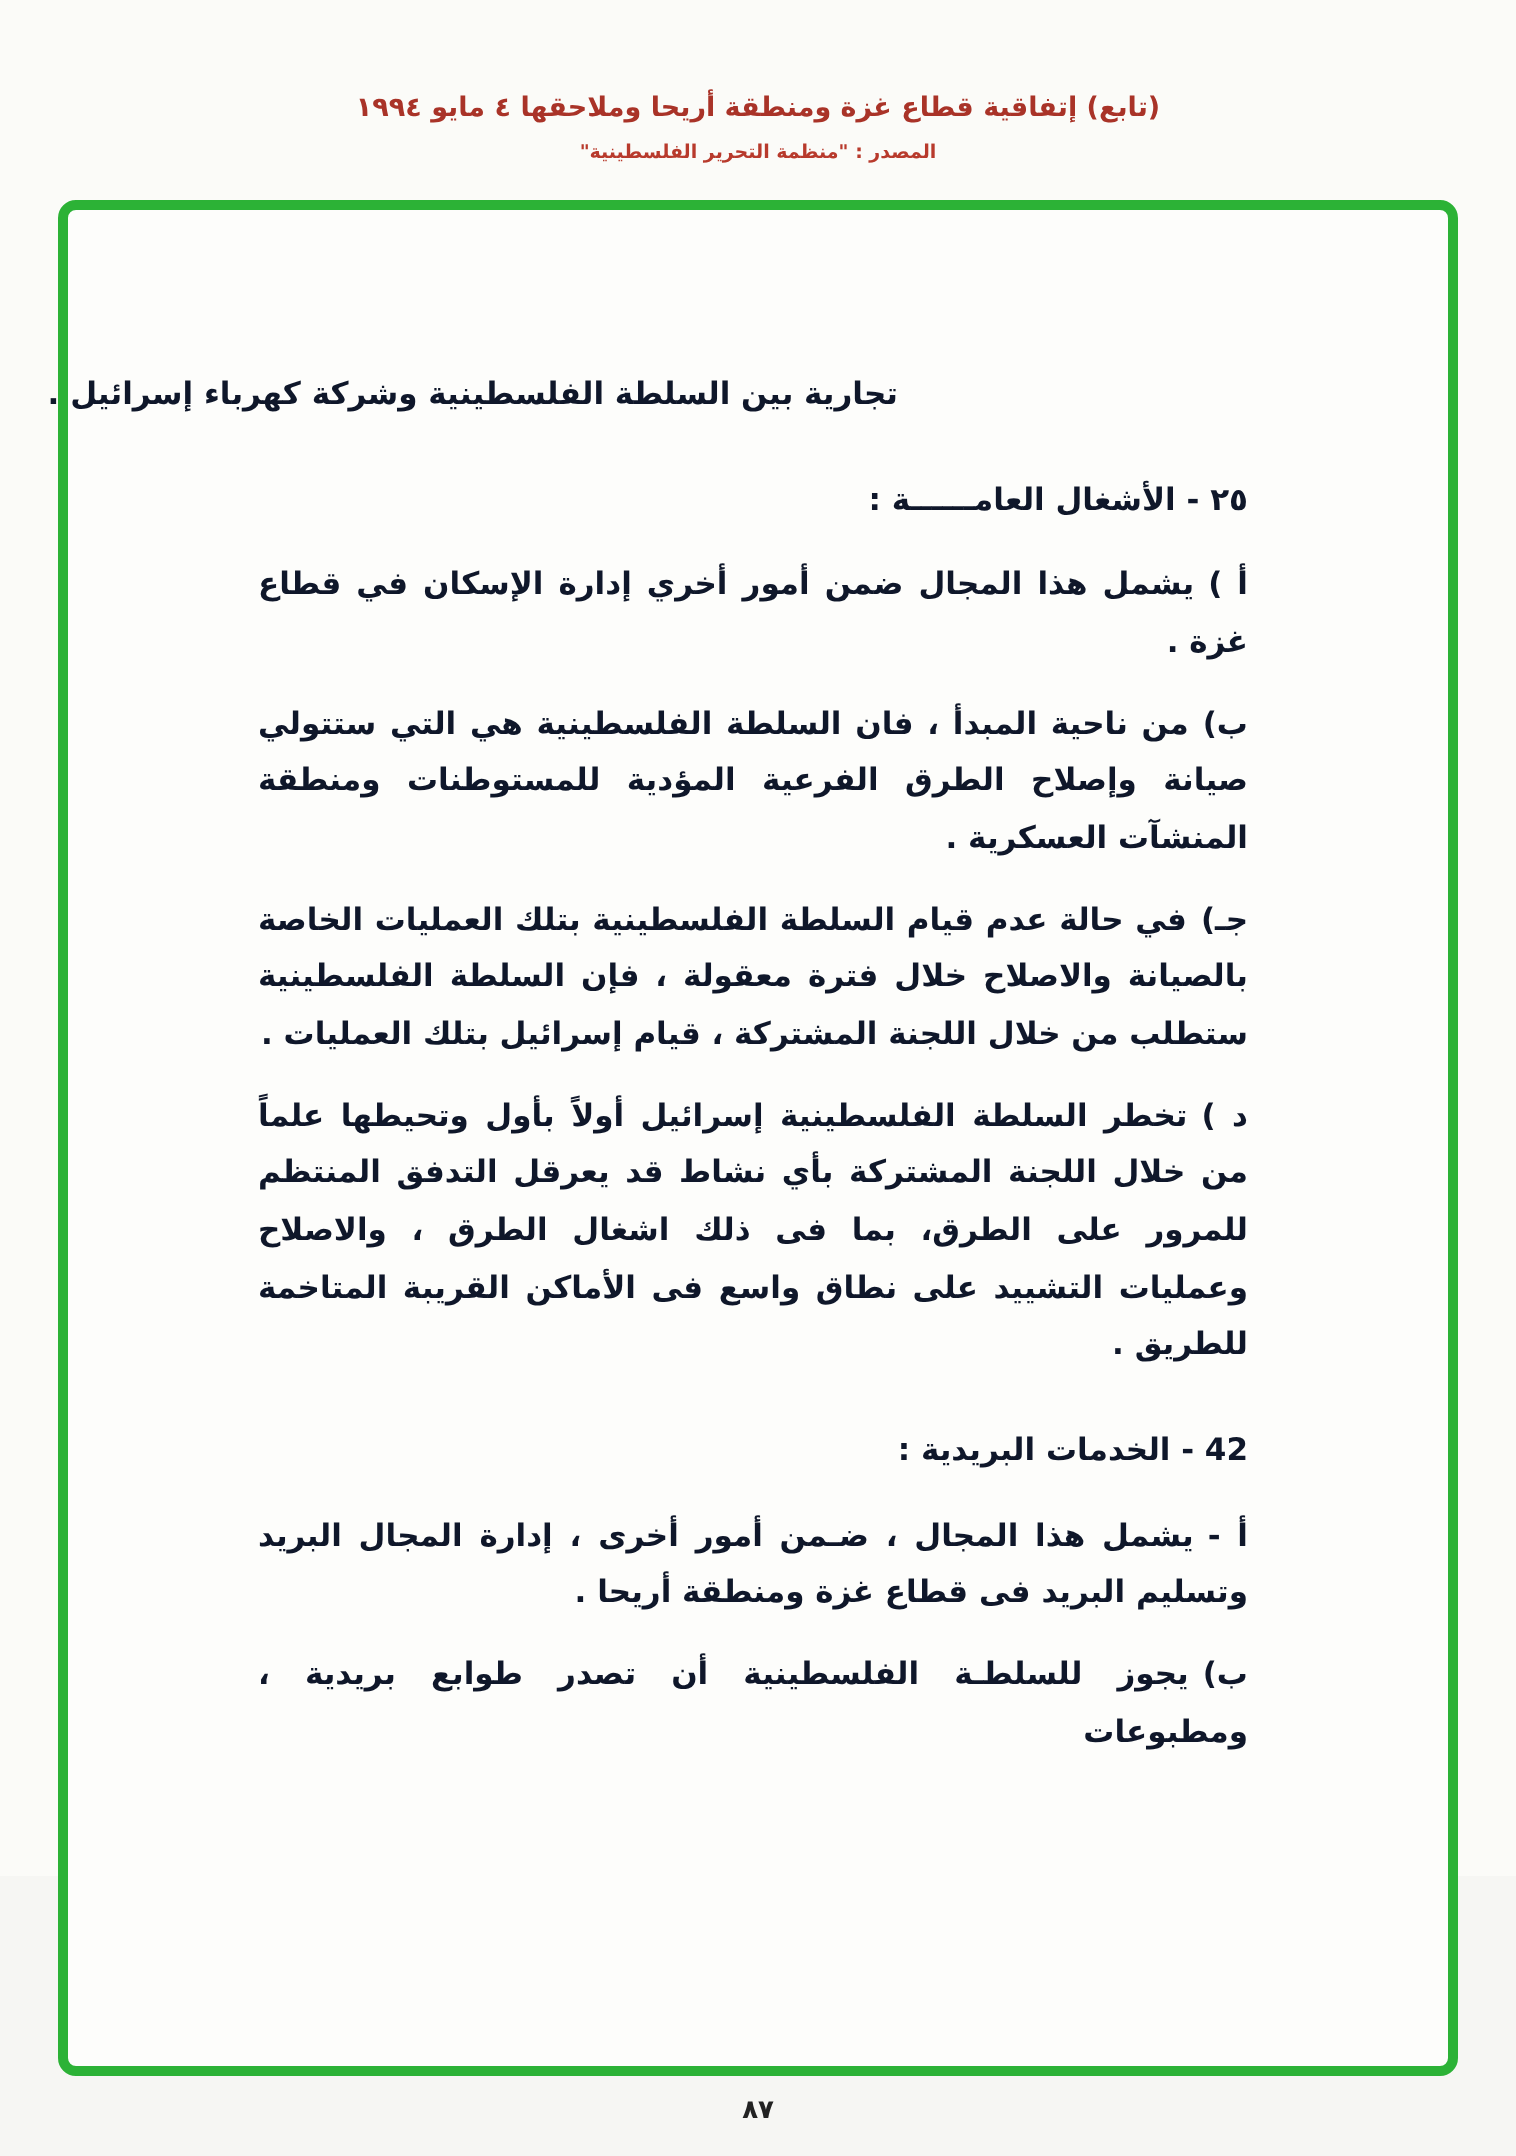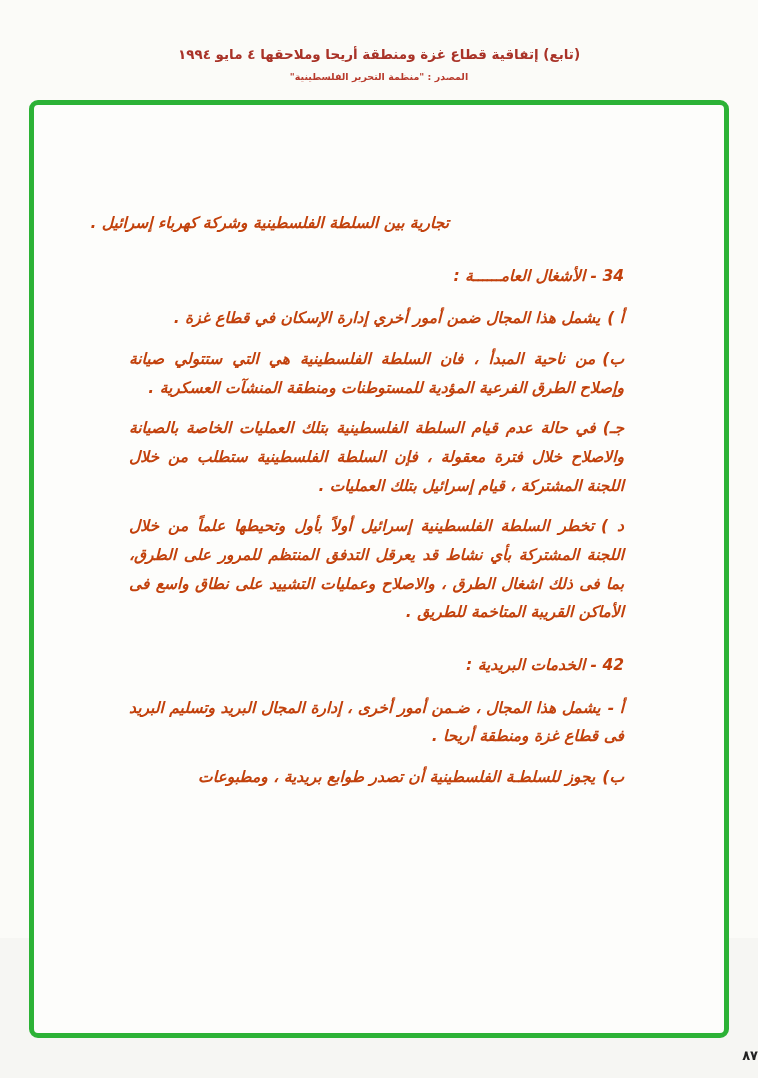--- a/index.html
+++ b/index.html
@@ -42,27 +42,26 @@
     top: 100px;
     left: 29px;
     width: 700px;
     height: 938px;
     border: 5px solid #2cb236;
     border-radius: 9px;
     background: #fdfdfb;
   }
   .doc-content {
     direction: rtl;
-    padding: 104px 100px 0 95px;
-    color: #c2410c;
+    padding: 78px 100px 0 95px;
+    color: #0f172a;
     font-size: 15.5px;
     font-weight: bold;
     line-height: 1.85;
     text-align: justify;
-    font-style: italic;
   }
   .intro-line {
     margin: 0 0 12px 0;
     padding-right: 175px;
     white-space: nowrap;
     text-align: right;
   }
   .clause {
     margin: 0 0 12px 0;
   }
@@ -73,21 +72,21 @@
     font-size: 15.5px;
     font-weight: bold;
     margin: 24px 0 14px 0;
     text-align: right;
   }
   .page-number {
     position: absolute;
     top: 1048px;
     left: 0;
     width: 100%;
-    text-align: right;
+    text-align: center;
     font-size: 13px;
     font-weight: bold;
     color: #222222;
   }
 </style>
 </head>
 <body>
 
 <div class="page">
 
@@ -95,21 +94,21 @@
     <div class="header-title">(تابع) إتفاقية قطاع غزة ومنطقة أريحا وملاحقها ٤ مايو ١٩٩٤</div>
     <div class="header-source">المصدر :  "منظمة التحرير الفلسطينية"</div>
   </div>
 
   <div class="doc-frame">
     <div class="doc-content">
 
       <p class="intro-line">تجارية بين السلطة الفلسطينية وشركة كهرباء إسرائيل .</p>
 
 
-      <div class="section-heading">34 - الأشغال العامــــــة :</div>
+      <div class="section-heading">٢٥ - الأشغال العامــــــة :</div>
 
       <p class="clause"><span class="marker">أ )</span><span class="text">يشمل هذا المجال ضمن أمور أخري إدارة الإسكان في قطاع غزة .</span></p>
 
       <p class="clause"><span class="marker">ب)</span><span class="text">من ناحية المبدأ ، فان السلطة الفلسطينية هي التي ستتولي صيانة وإصلاح الطرق الفرعية المؤدية للمستوطنات ومنطقة المنشآت العسكرية .</span></p>
 
       <p class="clause"><span class="marker">جـ)</span><span class="text">في حالة عدم قيام السلطة الفلسطينية بتلك العمليات الخاصة بالصيانة والاصلاح خلال فترة معقولة ، فإن السلطة الفلسطينية ستطلب من خلال اللجنة المشتركة ، قيام إسرائيل بتلك العمليات .</span></p>
 
       <p class="clause"><span class="marker">د )</span><span class="text">تخطر السلطة الفلسطينية إسرائيل أولاً بأول وتحيطها علماً من خلال اللجنة المشتركة بأي نشاط قد يعرقل التدفق المنتظم للمرور على الطرق، بما فى ذلك اشغال الطرق ، والاصلاح وعمليات التشييد على نطاق واسع فى الأماكن القريبة المتاخمة للطريق .</span></p>
 
       <div class="section-heading">42 - الخدمات البريدية :</div>

